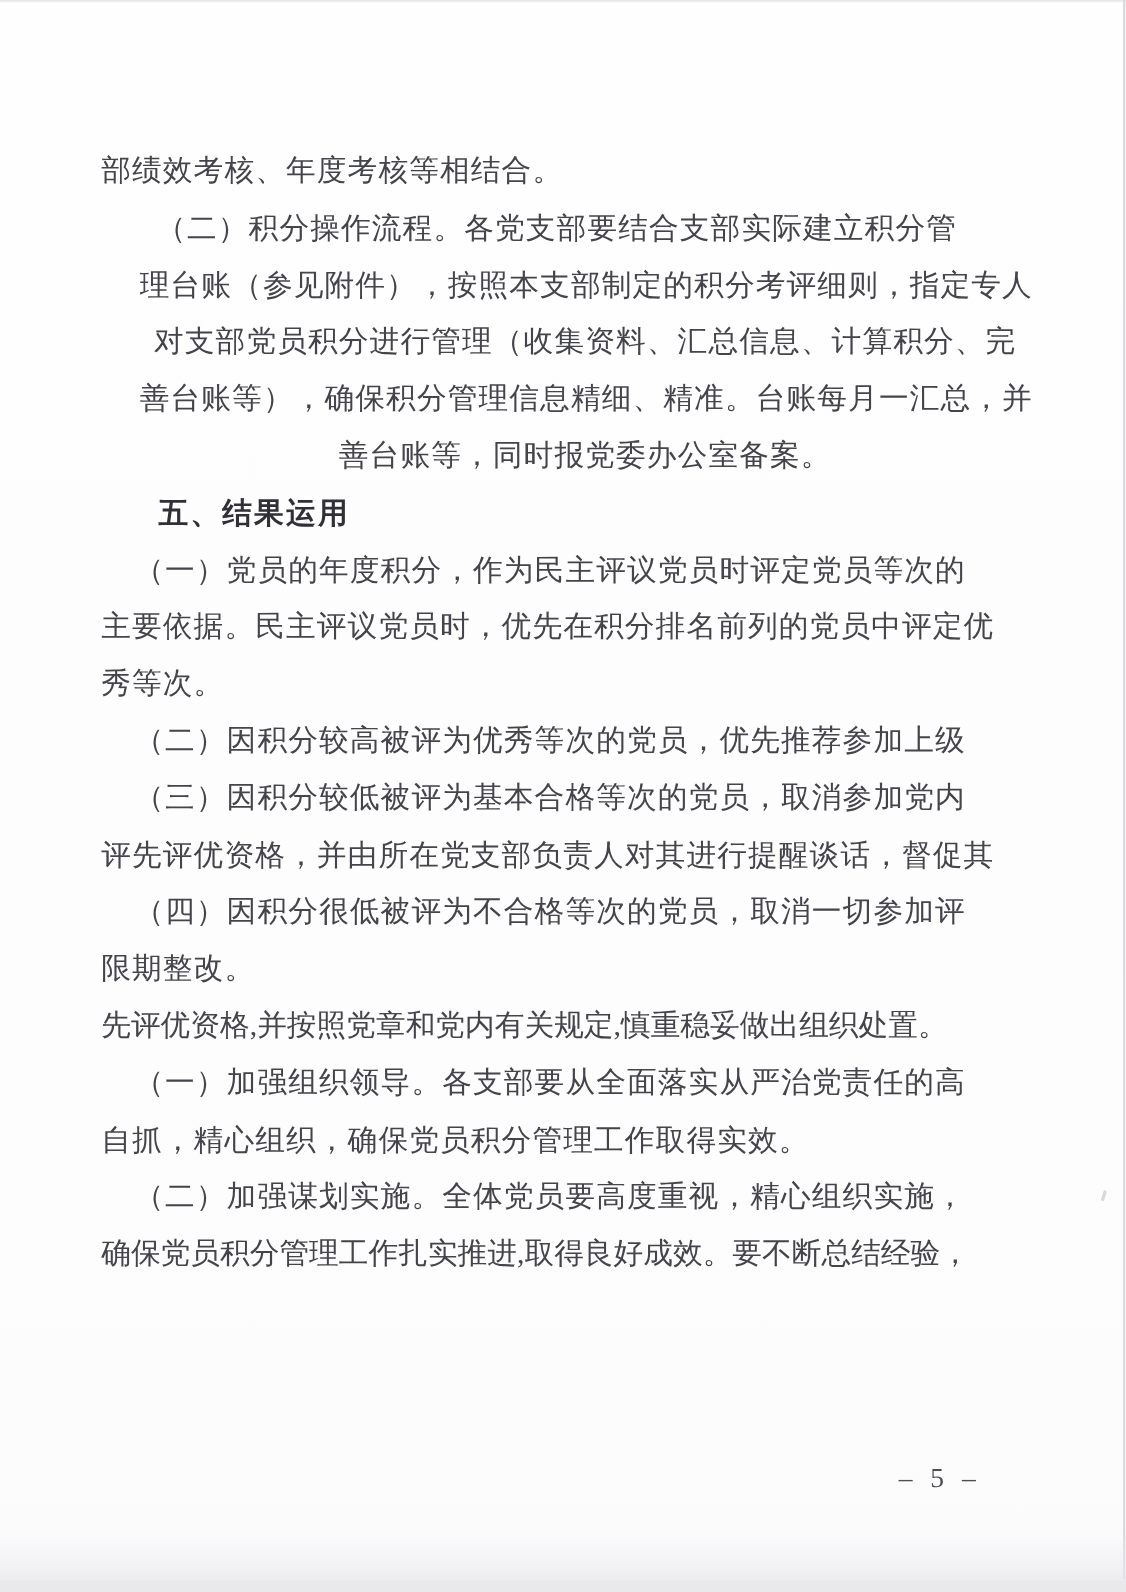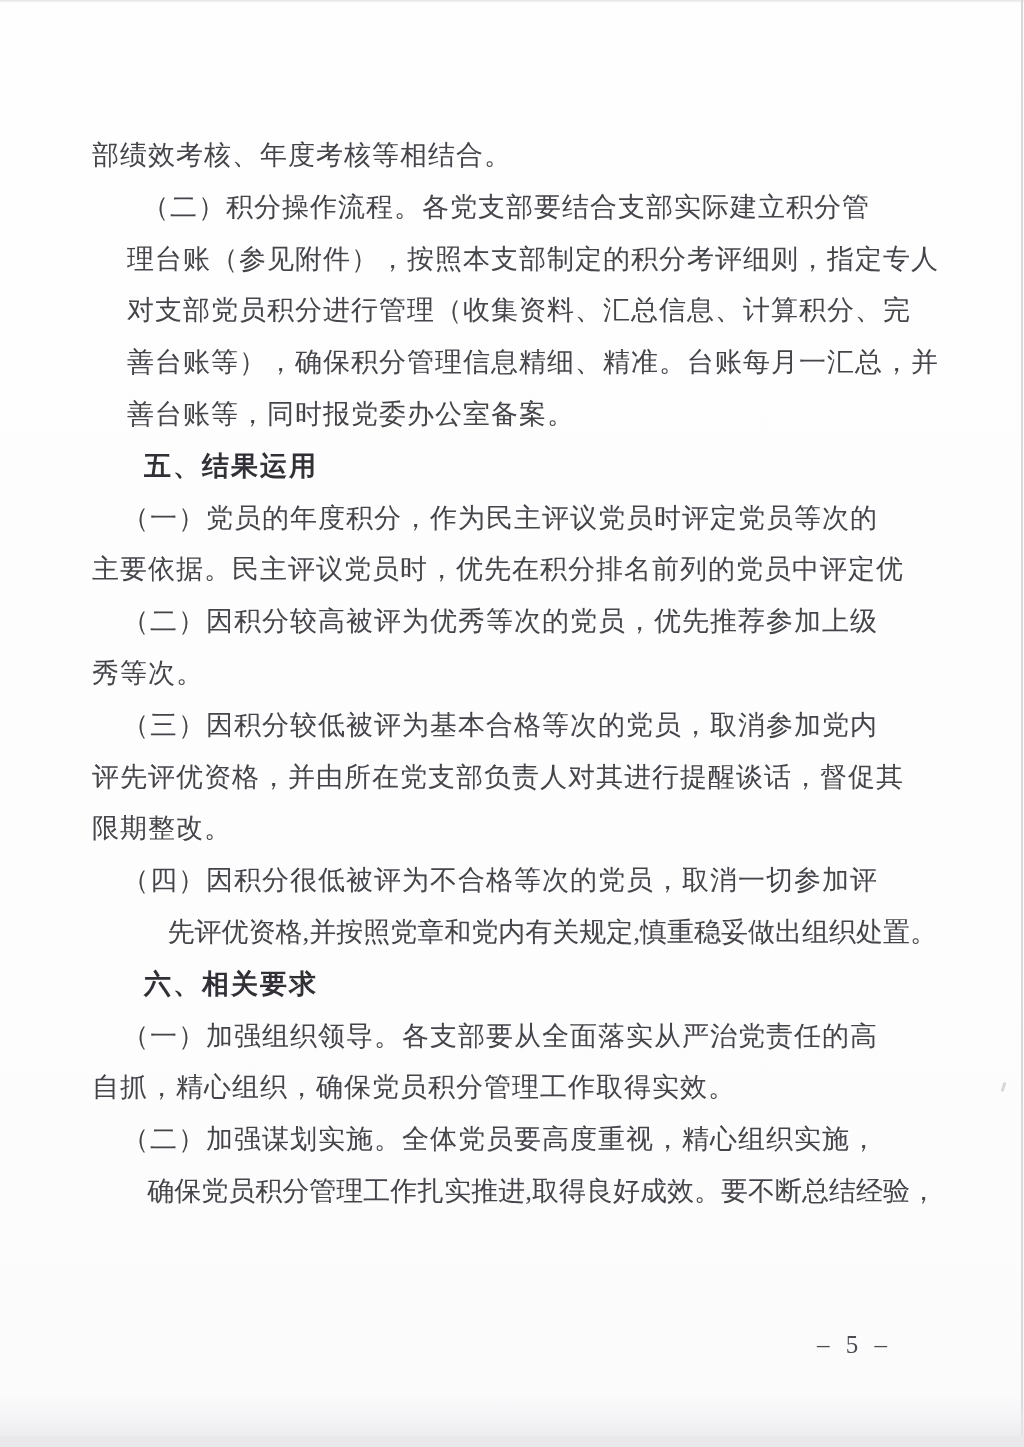--- a/index.html
+++ b/index.html
@@ -54,23 +54,23 @@
   }
   .line {
     height: 51.8px;
     line-height: 51.8px;
     font-size: 27px;
     letter-spacing: 1px;
     color: #44444b;
     white-space: nowrap;
   }
   .first  { padding-left: 30px; }
-  .hang   { padding-left: 35px; }
+  .hang   { padding-left: 35px; text-align: center; }
   .shift  { padding-left: 50px; }
-  .tight  { letter-spacing: 0px; text-align: right; }
+  .tight  { letter-spacing: 0px; }
   .heading {
     padding-left: 52px;
     font-family: "Liberation Sans", sans-serif;
     font-weight: bold;
     color: #303036;
     letter-spacing: 2px;
   }
   .page-number {
     position: absolute;
     top: 1328px;
@@ -91,28 +91,27 @@
   <div class="content">
     <div class="line">部绩效考核、年度考核等相结合。</div>
     <div class="line shift">（二）积分操作流程。各党支部要结合支部实际建立积分管</div>
     <div class="line hang">理台账（参见附件），按照本支部制定的积分考评细则，指定专人</div>
     <div class="line hang">对支部党员积分进行管理（收集资料、汇总信息、计算积分、完</div>
     <div class="line hang">善台账等），确保积分管理信息精细、精准。台账每月一汇总，并</div>
     <div class="line hang">善台账等，同时报党委办公室备案。</div>
     <div class="line heading">五、结果运用</div>
     <div class="line first">（一）党员的年度积分，作为民主评议党员时评定党员等次的</div>
     <div class="line">主要依据。民主评议党员时，优先在积分排名前列的党员中评定优</div>
+    <div class="line">秀等次。</div>
     <div class="line first">（二）因积分较高被评为优秀等次的党员，优先推荐参加上级</div>
-    <div class="line">秀等次。</div>
     <div class="line first">（三）因积分较低被评为基本合格等次的党员，取消参加党内</div>
     <div class="line">评先评优资格，并由所在党支部负责人对其进行提醒谈话，督促其</div>
+    <div class="line first">（四）因积分很低被评为不合格等次的党员，取消一切参加评</div>
     <div class="line">限期整改。</div>
-    <div class="line first">（四）因积分很低被评为不合格等次的党员，取消一切参加评</div>
     <div class="line tight">先评优资格,并按照党章和党内有关规定,慎重稳妥做出组织处置。</div>
-    <div class="line heading">六、相关要求</div>
     <div class="line first">（一）加强组织领导。各支部要从全面落实从严治党责任的高</div>
     <div class="line">自抓，精心组织，确保党员积分管理工作取得实效。</div>
     <div class="line first">（二）加强谋划实施。全体党员要高度重视，精心组织实施，</div>
     <div class="line tight">确保党员积分管理工作扎实推进,取得良好成效。要不断总结经验，</div>
   </div>
 
   <div class="page-number">– 5 –</div>
 
   <div class="scan-mark"></div>
   <div class="right-edge"></div>

